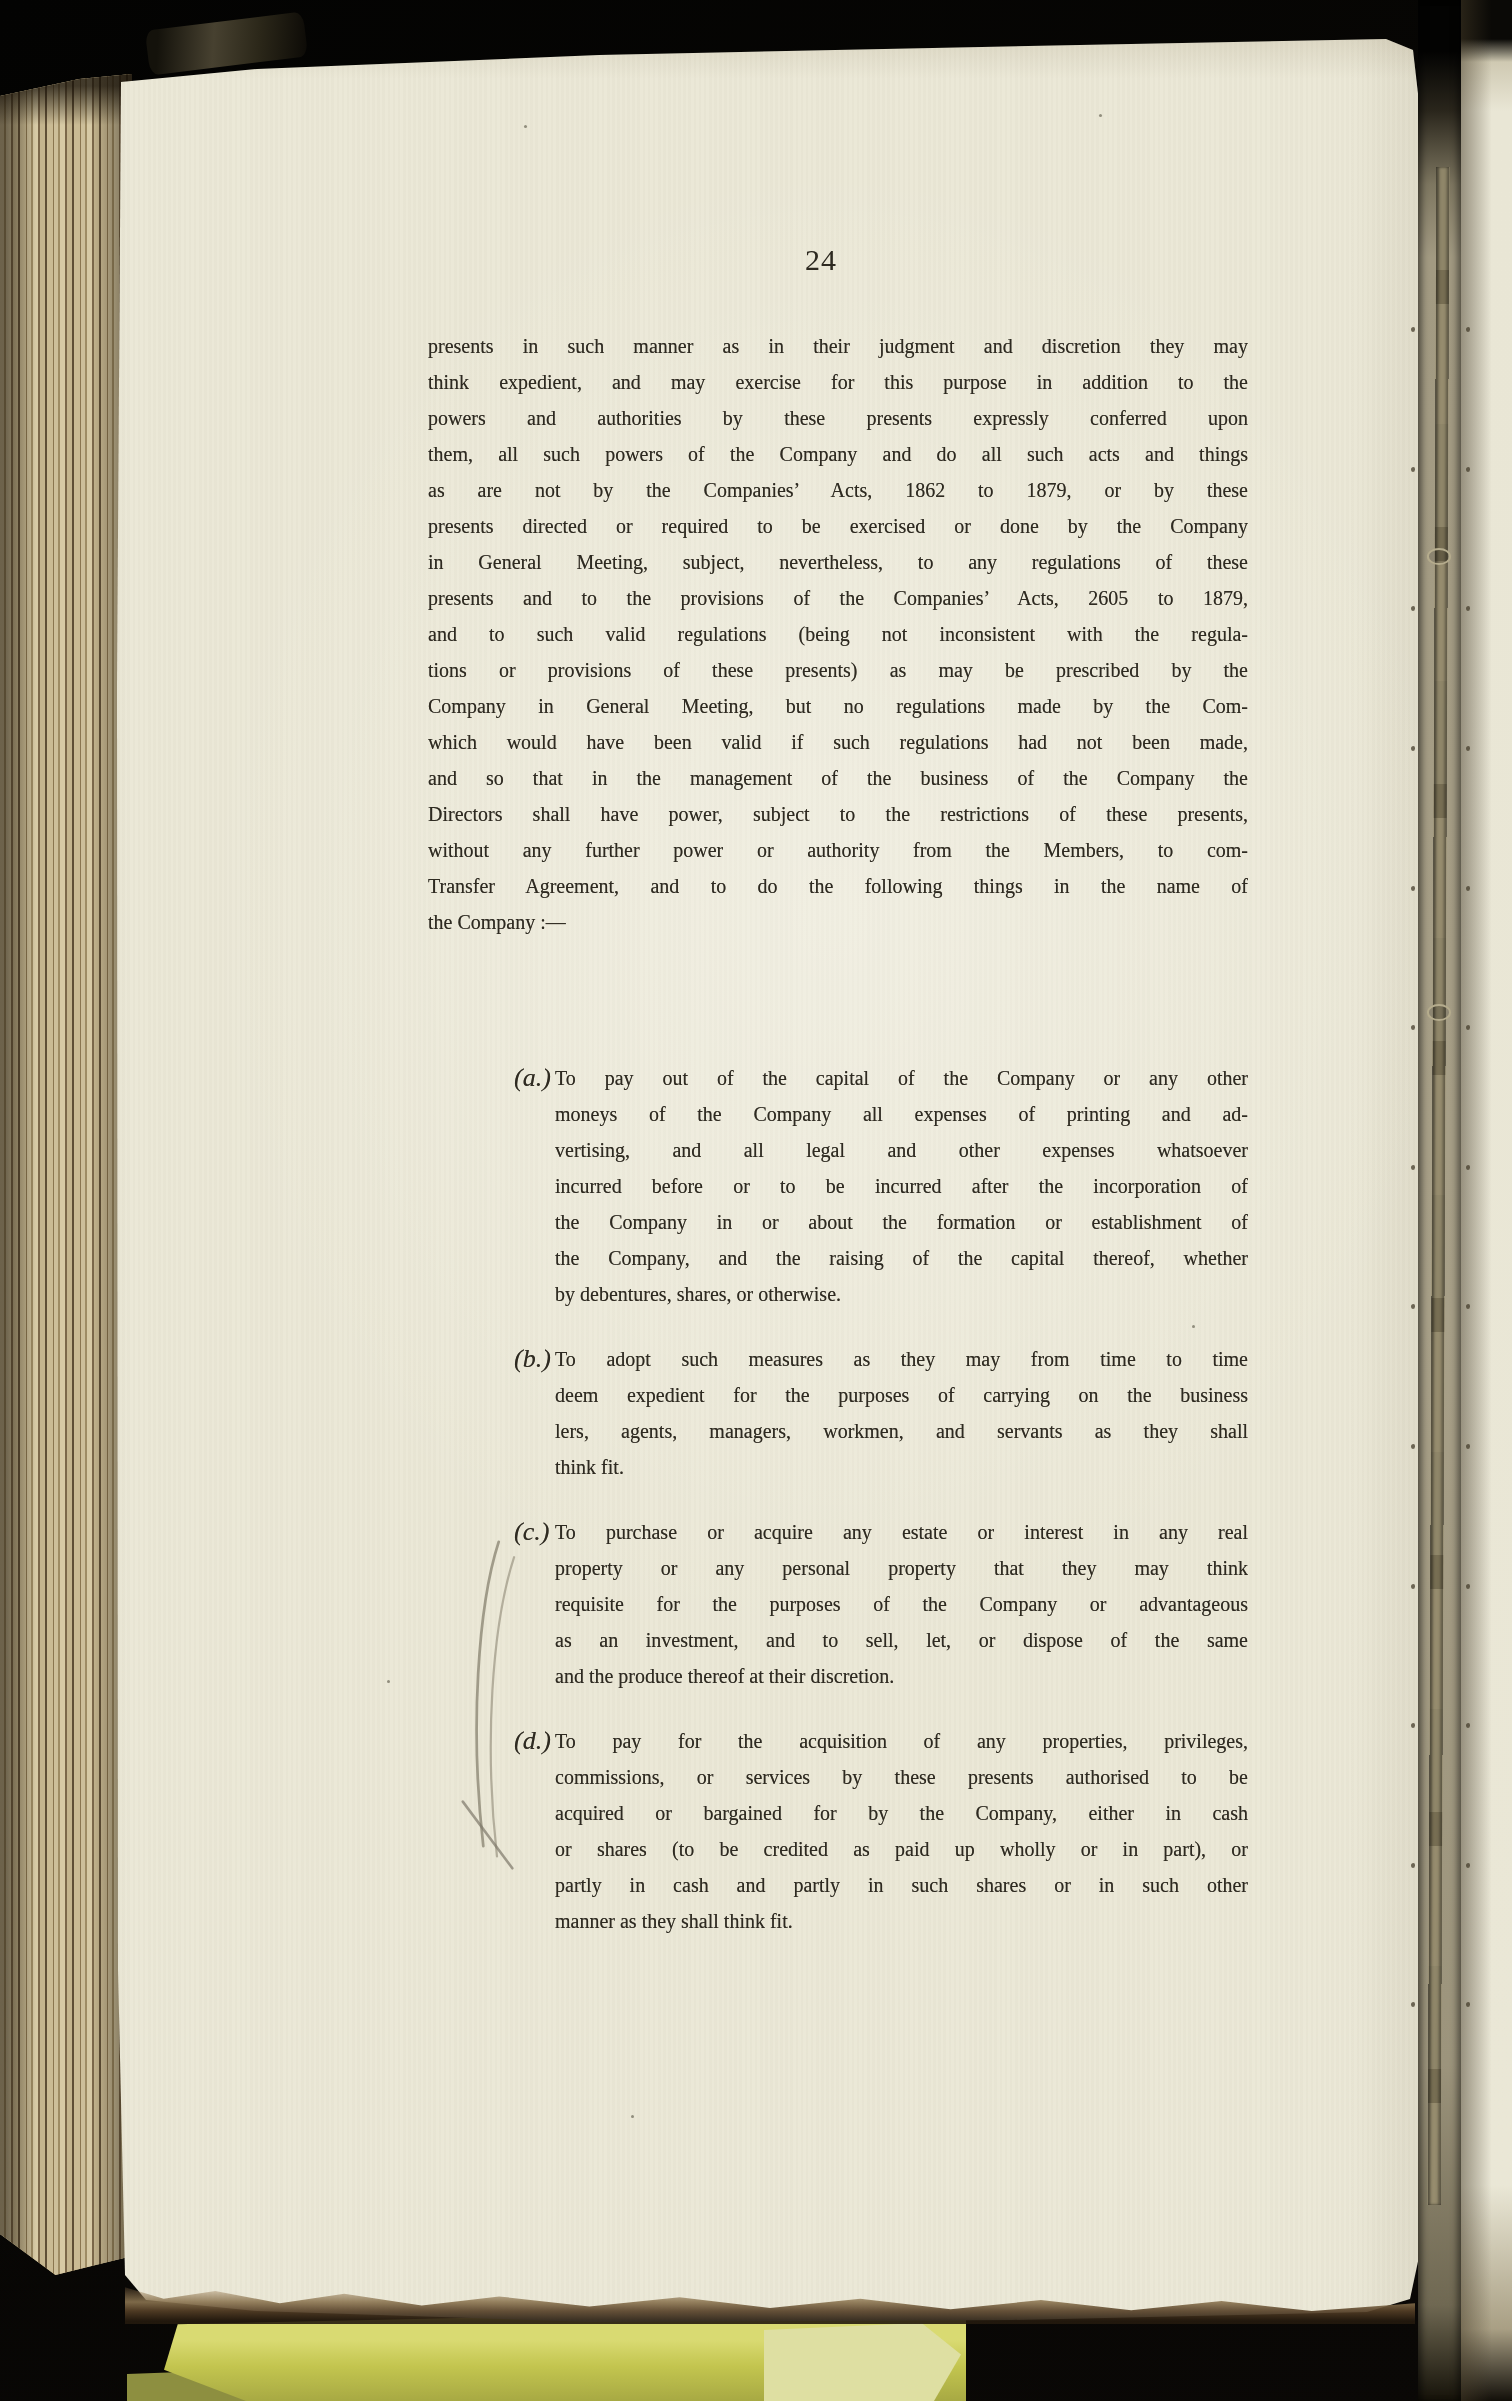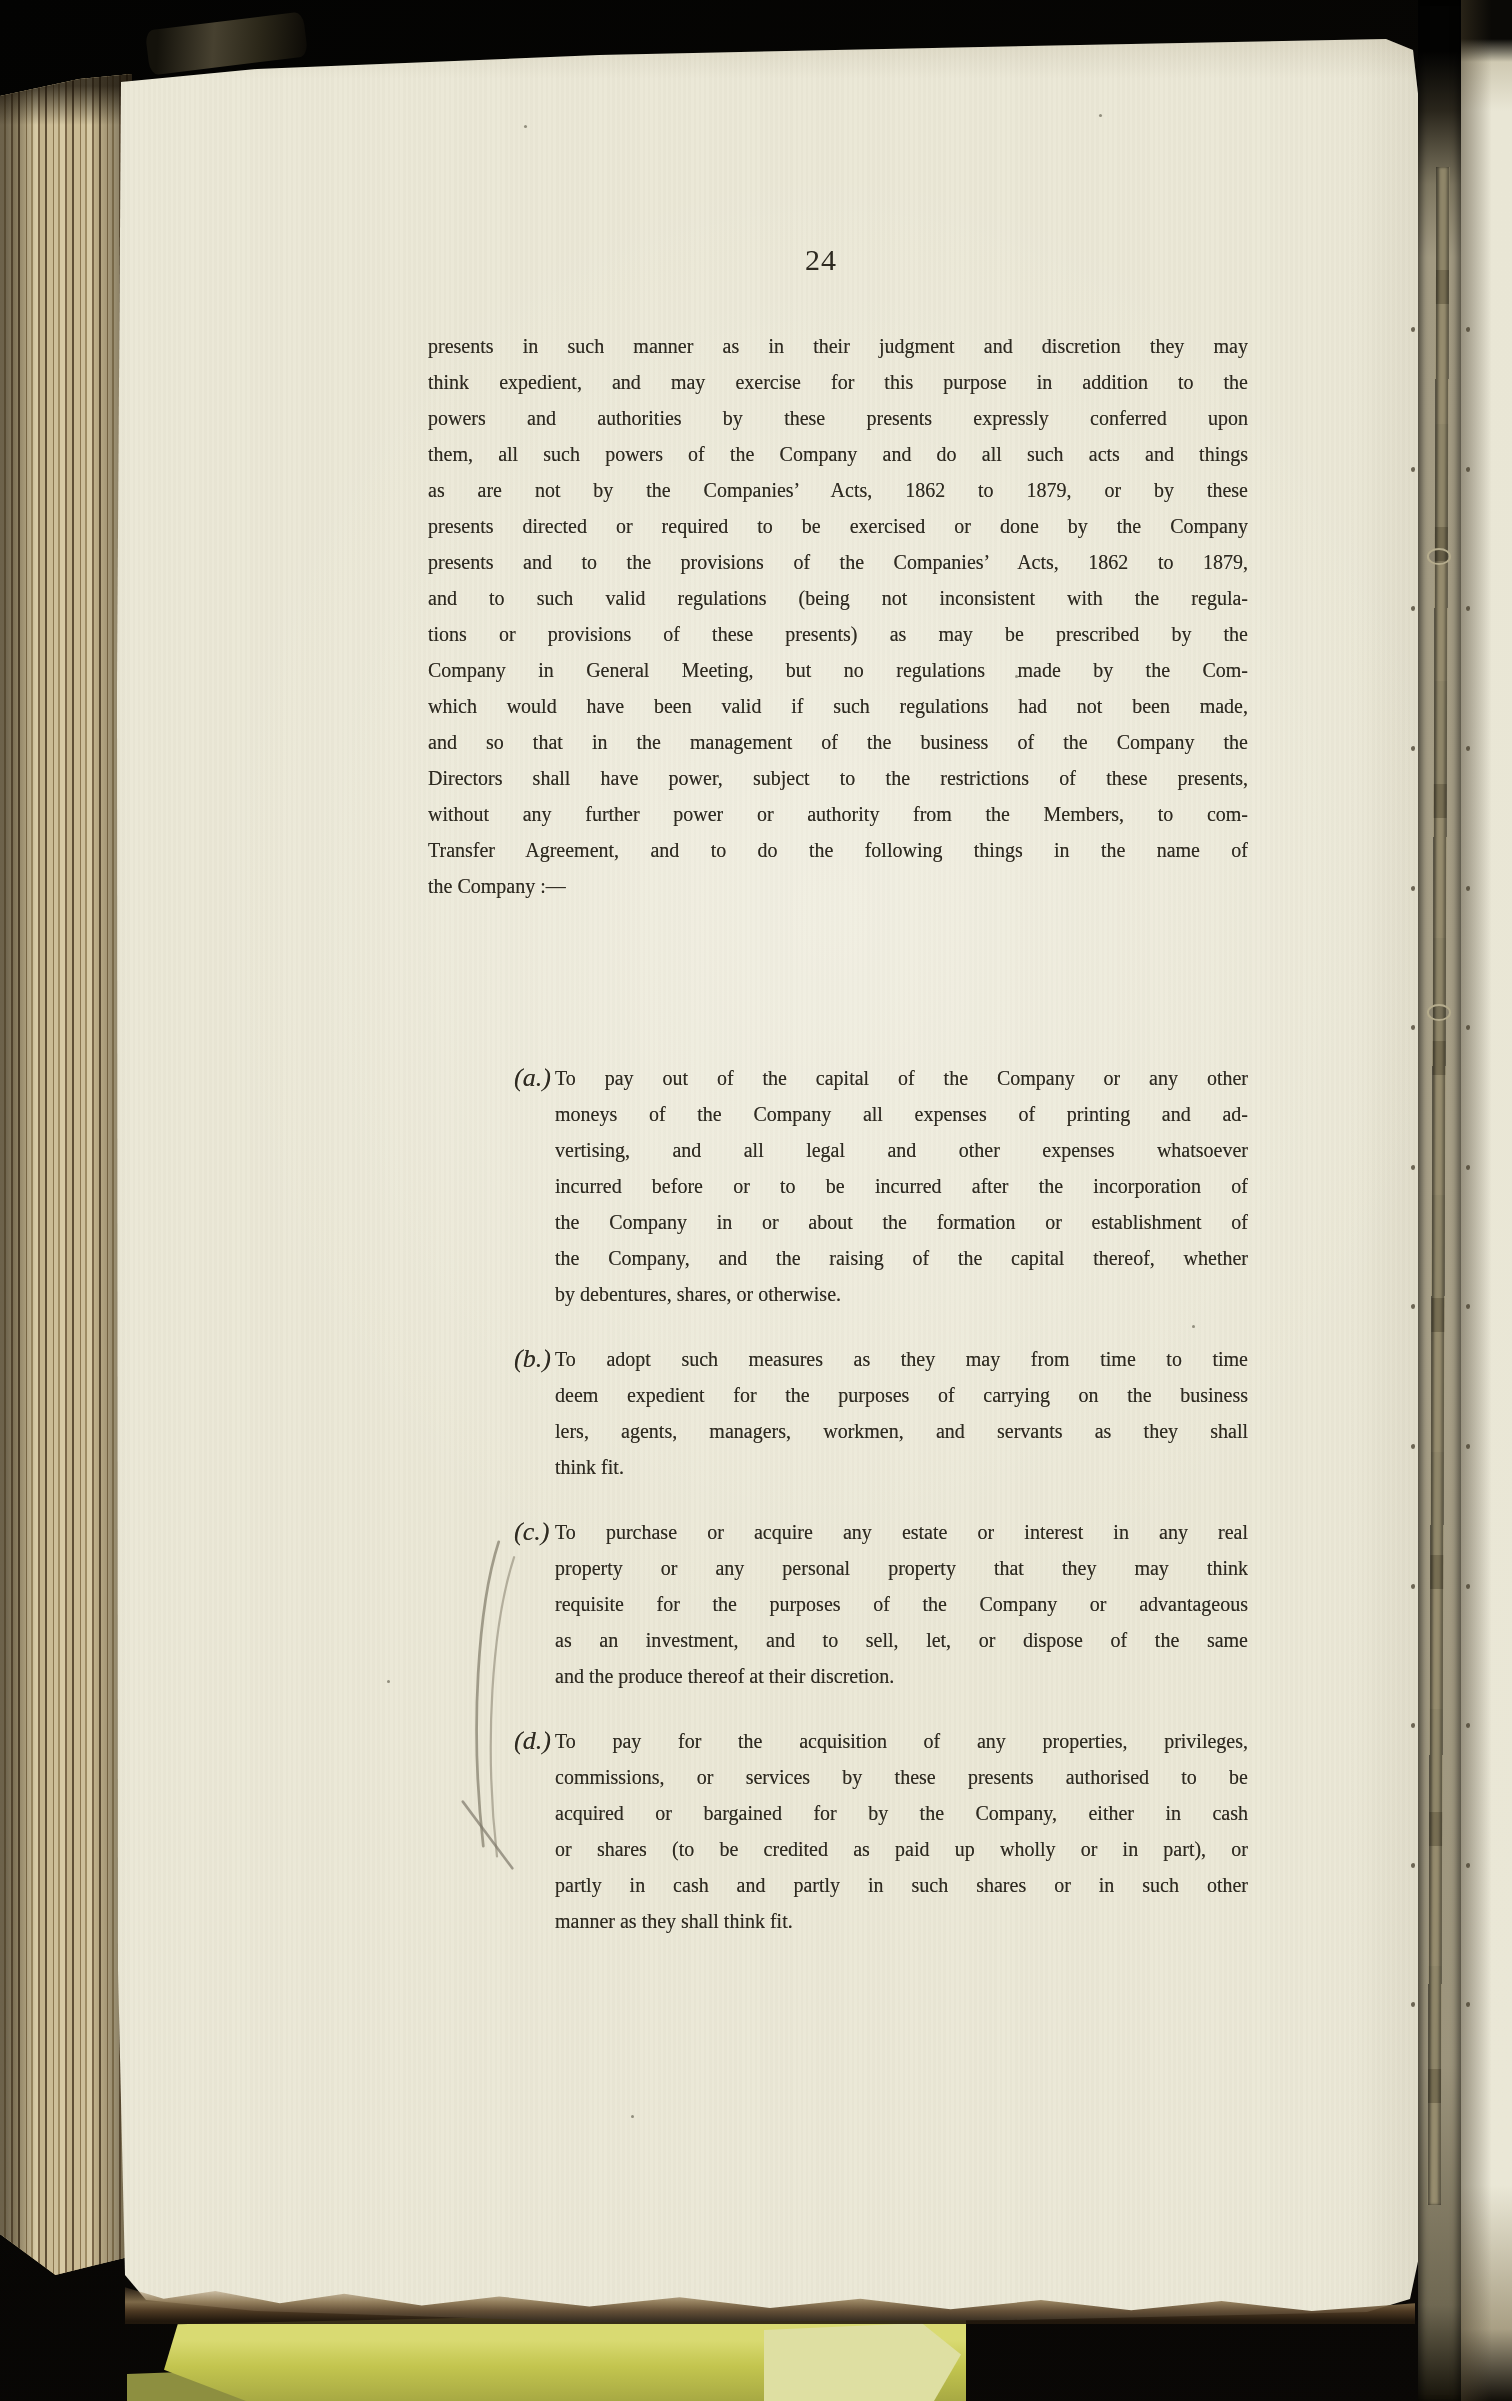--- a/index.html
+++ b/index.html
@@ -95,21 +95,22 @@
 
   <div class="page">
     <div class="page-number">24</div>
     <div class="para" id="para">
         <div class="line">presents in such manner as in their judgment and discretion they may</div>
         <div class="line">think expedient, and may exercise for this purpose in addition to the</div>
         <div class="line">powers and authorities by these presents expressly conferred upon</div>
         <div class="line">them, all such powers of the Company and do all such acts and things</div>
         <div class="line">as are not by the Companies’ Acts, 1862 to 1879, or by these</div>
         <div class="line">presents directed or required to be exercised or done by the Company</div>
-        <div class="line">presents and to the provisions of the Companies’ Acts, 1862 to 1879,</div>
+        <div class="line">in General Meeting, subject, nevertheless, to any regulations of these</div>
+        <div class="line">presents and to the provisions of the Companies’ Acts, 2605 to 1879,</div>
         <div class="line">and to such valid regulations (being not inconsistent with the regula-</div>
         <div class="line">tions or provisions of these presents) as may be prescribed by the</div>
         <div class="line">Company in General Meeting, but no regulations made by the Com-</div>
         <div class="line">which would have been valid if such regulations had not been made,</div>
         <div class="line">and so that in the management of the business of the Company the</div>
         <div class="line">Directors shall have power, subject to the restrictions of these presents,</div>
         <div class="line">without any further power or authority from the Members, to com-</div>
         <div class="line">Transfer Agreement, and to do the following things in the name of</div>
         <div class="line last">the Company :—</div>
       </div>

